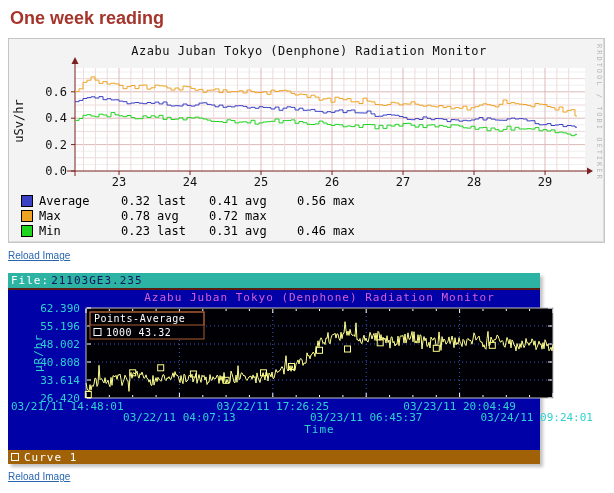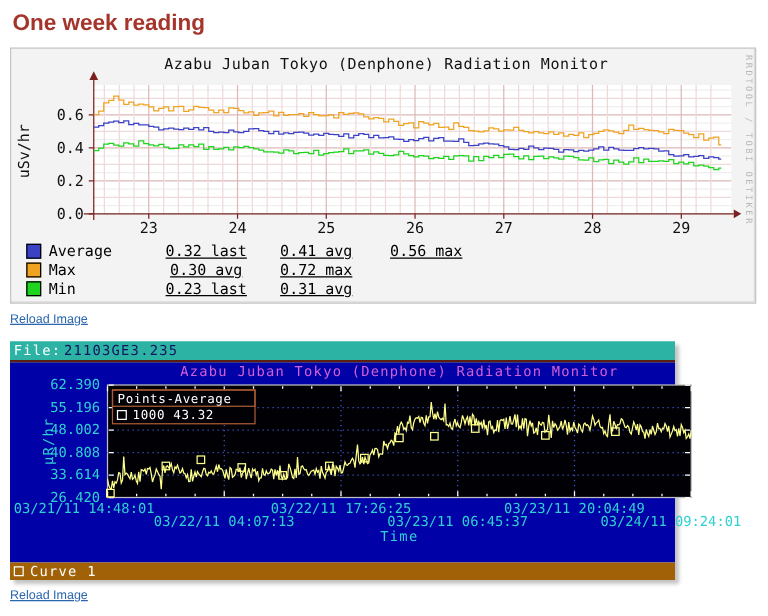--- a/index.html
+++ b/index.html
@@ -6,21 +6,21 @@
   body{width:614px;height:493px;box-sizing:border-box;padding:6px 8px 0 8px;
        font-family:"Liberation Sans",sans-serif;overflow:hidden;}
   h1{font-size:18px;line-height:20px;margin:2px 0 10px 2px;color:#a5342b;font-weight:bold;}
   .rrd{width:595px;background:#f3f3f3;border:1px solid #c6c6c6;position:relative;
        padding:2px 0 4px 0;box-shadow:inset -1px -1px 0 #dcdcdc;}
   .rrd svg{display:block;}
   .rrd-legend{font-family:"DejaVu Sans Mono",monospace;font-size:12px;color:#000;padding-left:12px;}
   .lrow{display:flex;align-items:center;height:15px;}
   .swatch{width:10px;height:10px;border:1px solid #000;display:inline-block;margin-right:6px;flex:none;}
   .lname{width:82px;white-space:pre;}
-  .lval{width:88px;text-align:center;white-space:pre;text-decoration:underline;}
+  .lval{width:88px;text-align:left;white-space:pre;}
   .watermark{position:absolute;top:5px;right:1px;writing-mode:vertical-rl;
        font-family:"DejaVu Sans Mono",monospace;font-size:7px;color:#b8b8b8;letter-spacing:2px;}
   a.reload{display:inline-block;margin:7px 0 4px 0;color:#2a66ad;font-size:10px;text-decoration:underline;}
   .g2wrap{width:532px;margin-top:8px;box-shadow:3px 3px 3px #c4c4c4;}
   .filebar{height:15px;background:#2cb3a3;border-bottom:2px solid #5b1d12;
        font-family:"DejaVu Sans Mono",monospace;font-size:11px;letter-spacing:1px;
        display:flex;align-items:center;}
   .filebar .fl{color:#ffffff;margin-left:3px;}
   .filebar .fv{color:#14145f;margin-left:2px;}
   .bluearea{background:#0101a8;}
@@ -132,28 +132,29 @@
     <div class="lrow">
       <span class="swatch" id="sw0" style="background: rgb(59, 65, 197);"></span>
       <span class="lname">Average</span>
       <span class="lval">0.32 last</span>
       <span class="lval">0.41 avg</span>
       <span class="lval">0.56 max</span>
     </div>
     <div class="lrow">
       <span class="swatch" id="sw1" style="background: rgb(239, 163, 34);"></span>
       <span class="lname">Max</span>
-      <span class="lval">0.30 avg</span>
+      <span class="lval">0.78 avg</span>
       <span class="lval">0.72 max</span>
     </div>
     <div class="lrow">
       <span class="swatch" id="sw2" style="background: rgb(31, 212, 31);"></span>
       <span class="lname">Min</span>
       <span class="lval">0.23 last</span>
       <span class="lval">0.31 avg</span>
+      <span class="lval">0.46 max</span>
     </div>
   </div>
   <div class="watermark">RRDTOOL / TOBI OETIKER</div>
 </div>
 
 <a class="reload" href="#">Reload Image</a>
 
 <div class="g2wrap">
   <div class="filebar">
     <span class="fl">File:</span>

